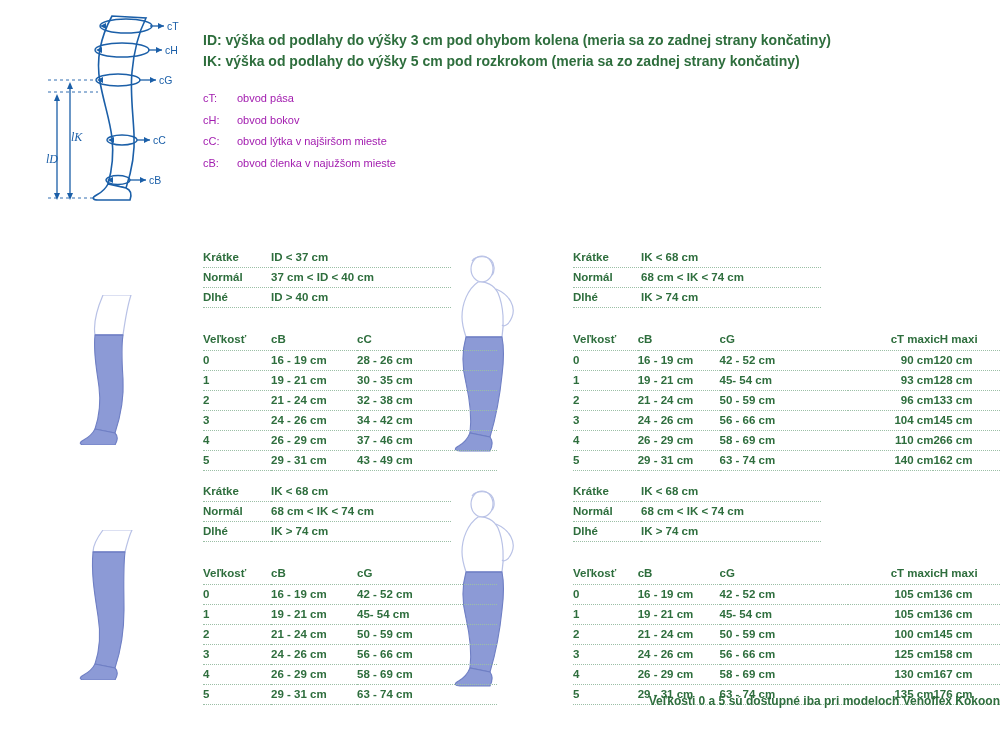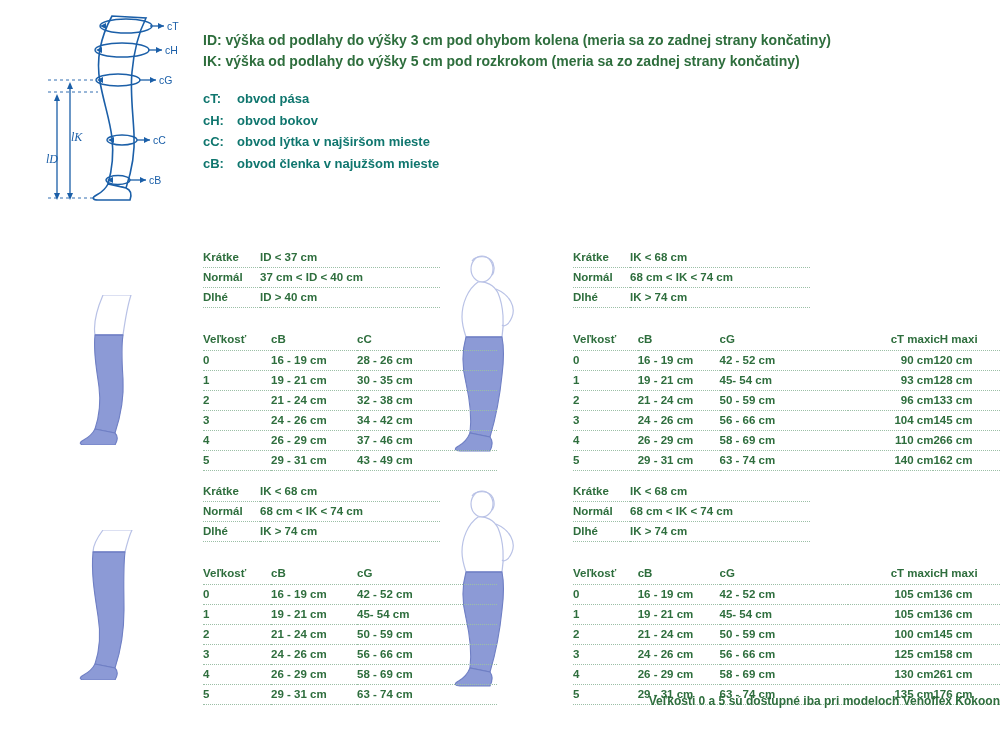--- a/index.html
+++ b/index.html
@@ -32,23 +32,23 @@
     font-size: 14px;
     font-weight: bold;
     color: #2e6e3d;
     line-height: 21px;
     white-space: nowrap;
   }
   .legend .lg-gap {
     height: 16px;
   }
   .legend .lg-item {
-    font-size: 13px;
-    font-weight: bold;
-    color: #0f766e;
+    font-size: 11px;
+    font-weight: normal;
+    color: #a21caf;
     line-height: 21.5px;
     white-space: nowrap;
   }
   .legend .lg-key {
     display: inline-block;
     width: 34px;
   }
 
   
   .fig {
@@ -84,21 +84,21 @@
     padding-bottom: 3px;
   }
   table.szTbl td.num {
     color: #2e6e3d;
   }
   .c-size  { width: 68px; }
   .c-cb    { width: 86px; }
   .c-c2    { width: 140px; }
   .c-ct    { width: 92px; text-align: right; }
   .c-ch    { width: 70px; margin-top: 20px; }
-  .l-c1    { width: 57px; }
+  .l-c1    { width: 68px; }
   .l-c2    { width: 180px; }
 
   .footnote {
     position: absolute;
     left: 0;
     top: 694px;
     width: 1000px;
     text-align: right;
     font-size: 12px;
     font-weight: bold;
@@ -502,21 +502,21 @@
         <td class="c-cb num">24 - 26 cm</td>
         <td class="c-c2 num">56 - 66 cm</td>
         <td class="c-ct num">125 cm</td>
         <td class="c-ch num">158 cm</td>
       </tr>
       <tr>
         <td class="c-size num">4</td>
         <td class="c-cb num">26 - 29 cm</td>
         <td class="c-c2 num">58 - 69 cm</td>
         <td class="c-ct num">130 cm</td>
-        <td class="c-ch num">261 cm</td>
+        <td class="c-ch num">167 cm</td>
       </tr>
       <tr>
         <td class="c-size num">5</td>
         <td class="c-cb num">29 - 31 cm</td>
         <td class="c-c2 num">63 - 74 cm</td>
         <td class="c-ct num">135 cm</td>
         <td class="c-ch num">176 cm</td>
       </tr>
     </tbody>
       </table>

